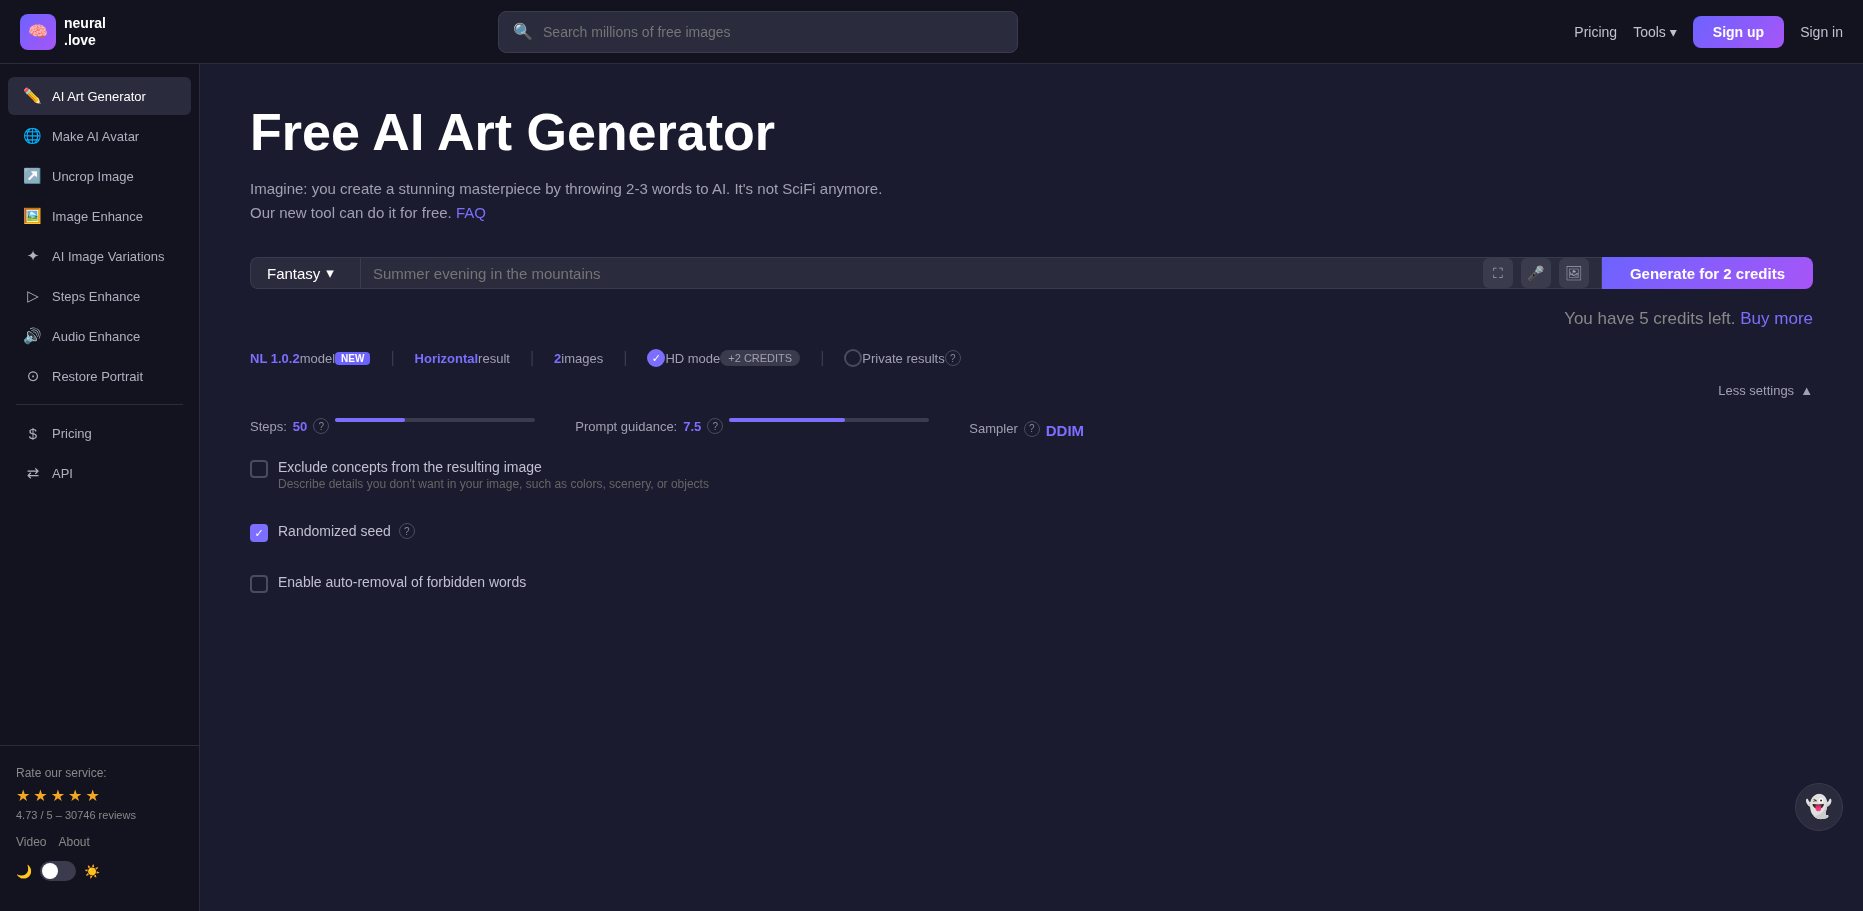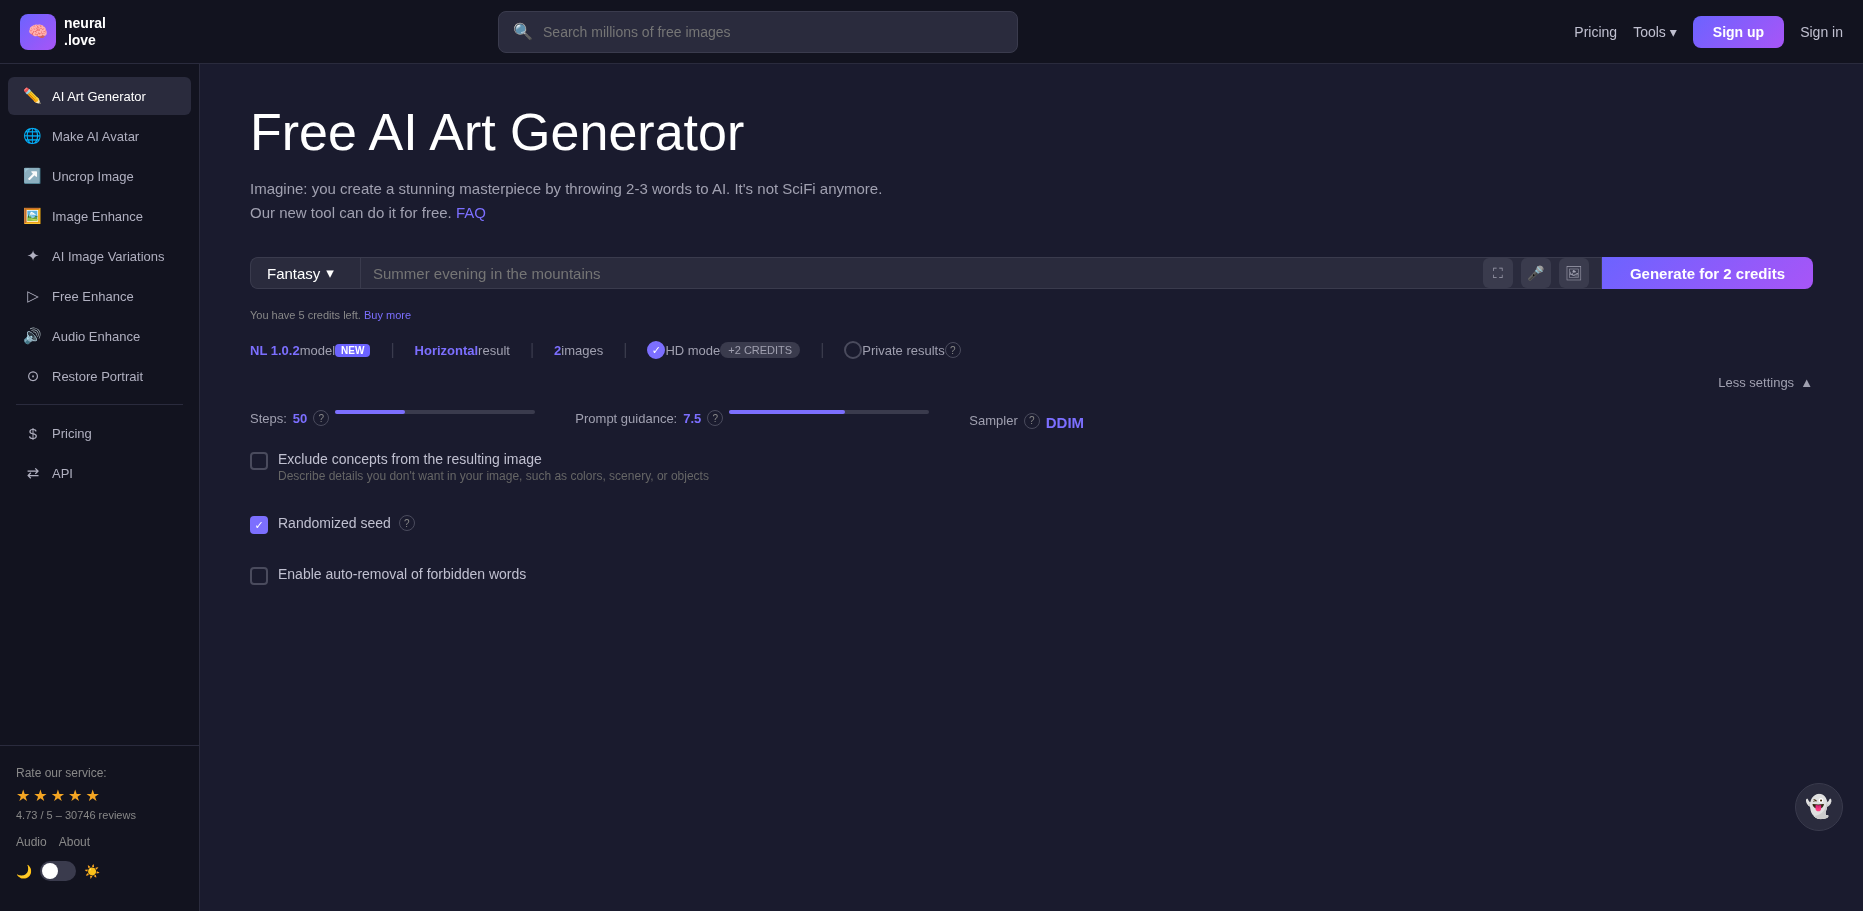--- a/index.html
+++ b/index.html
@@ -204,21 +204,21 @@
     }
 
     
     .content {
       flex: 1;
       overflow-y: auto;
       padding: 40px 50px;
     }
     .page-title {
       font-size: 52px;
-      font-weight: 400;
+      font-weight: 700;
       color: #fff;
       margin-bottom: 16px;
       line-height: 1.1;
     }
     .page-desc {
       font-size: 15px;
       color: #a0a0b0;
       margin-bottom: 32px;
       line-height: 1.6;
     }
@@ -289,23 +289,23 @@
       border: none;
       border-radius: 0 8px 8px 0;
       padding: 0 28px;
       font-size: 15px;
       font-weight: 600;
       cursor: pointer;
       white-space: nowrap;
       min-width: 200px;
     }
     .credits-hint {
-      font-size: 11px;
+      font-size: 17px;
       color: #888;
-      text-align: left;
+      text-align: right;
       margin-top: 4px;
     }
     .credits-hint a { color: #7c6fff; text-decoration: none; }
 
     
     .settings-row {
       display: flex;
       align-items: center;
       gap: 20px;
       margin-bottom: 16px;
@@ -528,21 +528,21 @@
     <div class="sidebar-item">
       <span class="sidebar-icon">🖼️</span>
       <span>Image Enhance</span>
     </div>
     <div class="sidebar-item">
       <span class="sidebar-icon">✦</span>
       <span>AI Image Variations</span>
     </div>
     <div class="sidebar-item">
       <span class="sidebar-icon">▷</span>
-      <span>Free Enhance</span>
+      <span>Steps Enhance</span>
     </div>
     <div class="sidebar-item">
       <span class="sidebar-icon">🔊</span>
       <span>Audio Enhance</span>
     </div>
     <div class="sidebar-item">
       <span class="sidebar-icon">⊙</span>
       <span>Restore Portrait</span>
     </div>
 
@@ -566,21 +566,21 @@
             <span>★</span>
             <span>★</span>
             <span>★</span>
         </div>
         <div class="rating-text">
           <span>4.73</span> / <span>5</span>
           – <span>30746</span> reviews
         </div>
       </div>
       <div class="sidebar-links">
-        <span>Audio</span>
+        <span>Video</span>
         <span>About</span>
       </div>
       <div class="theme-toggle">
         <span>🌙</span>
         <div class="toggle-track">
           <div class="toggle-thumb"></div>
         </div>
         <span>☀️</span>
       </div>
     </div>

